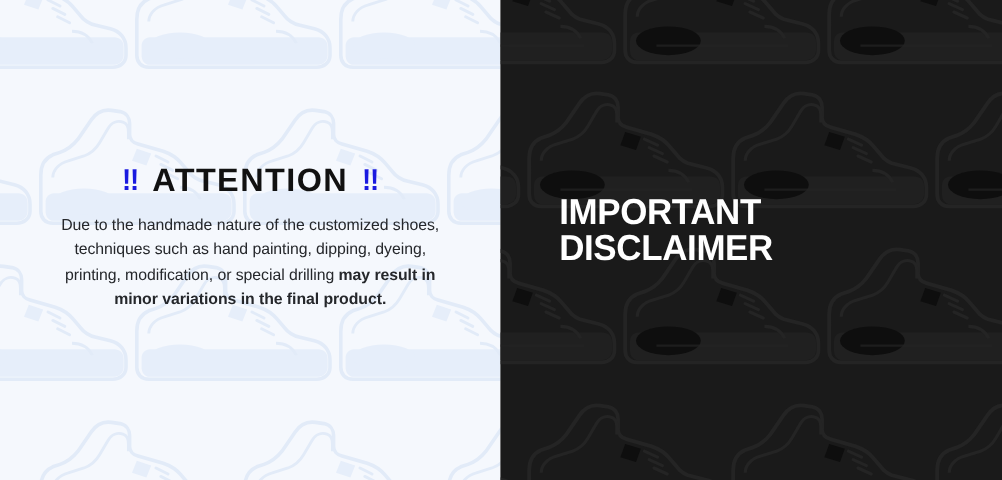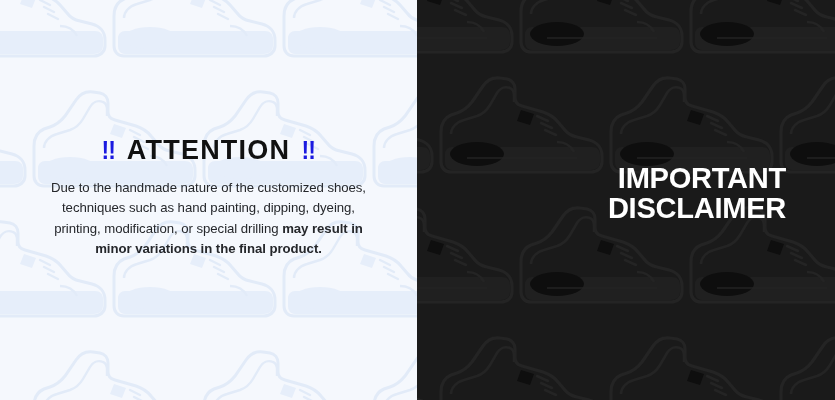--- a/index.html
+++ b/index.html
@@ -106,21 +106,21 @@
   }
 
   .left-body .emph {
     font-weight: bold;
     text-underline-offset: 2px;
   }
 
   
   .right-inner {
     width: 330px;
-    text-align: right;
+    text-align: left;
     margin-top: -2px;
   }
 
   .disclaimer-heading {
     font-family: "Liberation Sans", sans-serif;
     font-weight: bold;
     font-size: 30px;
     line-height: 1.0;
     color: #ffffff;
     letter-spacing: -0.3px;

